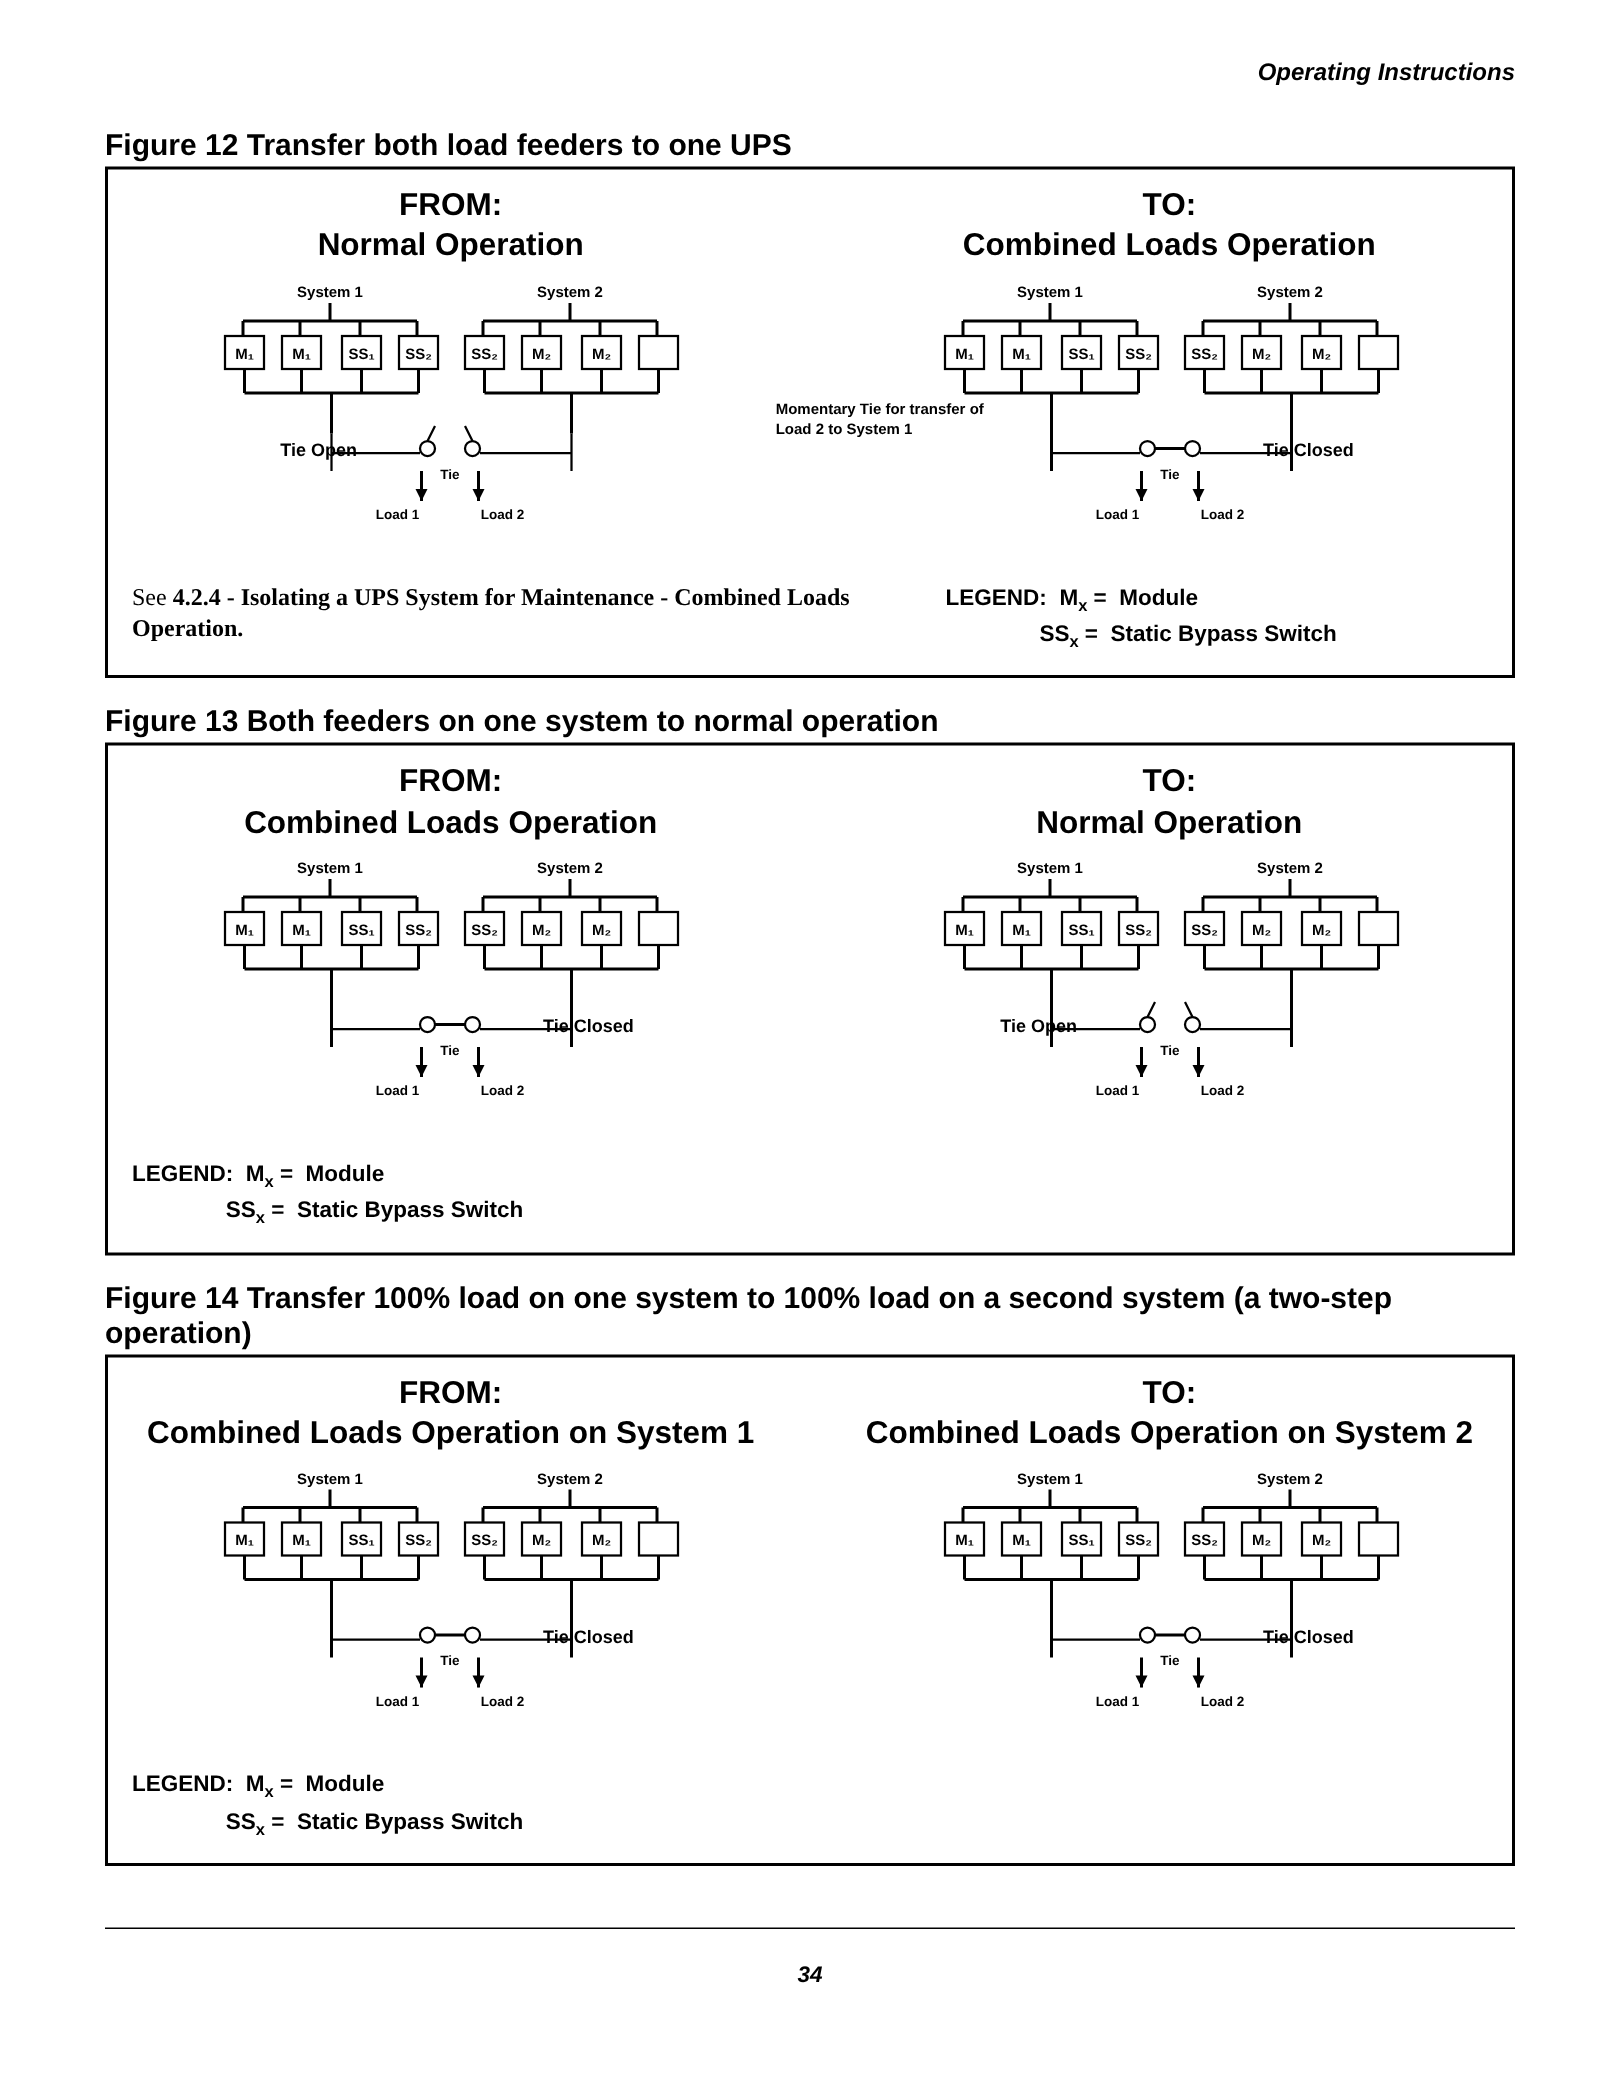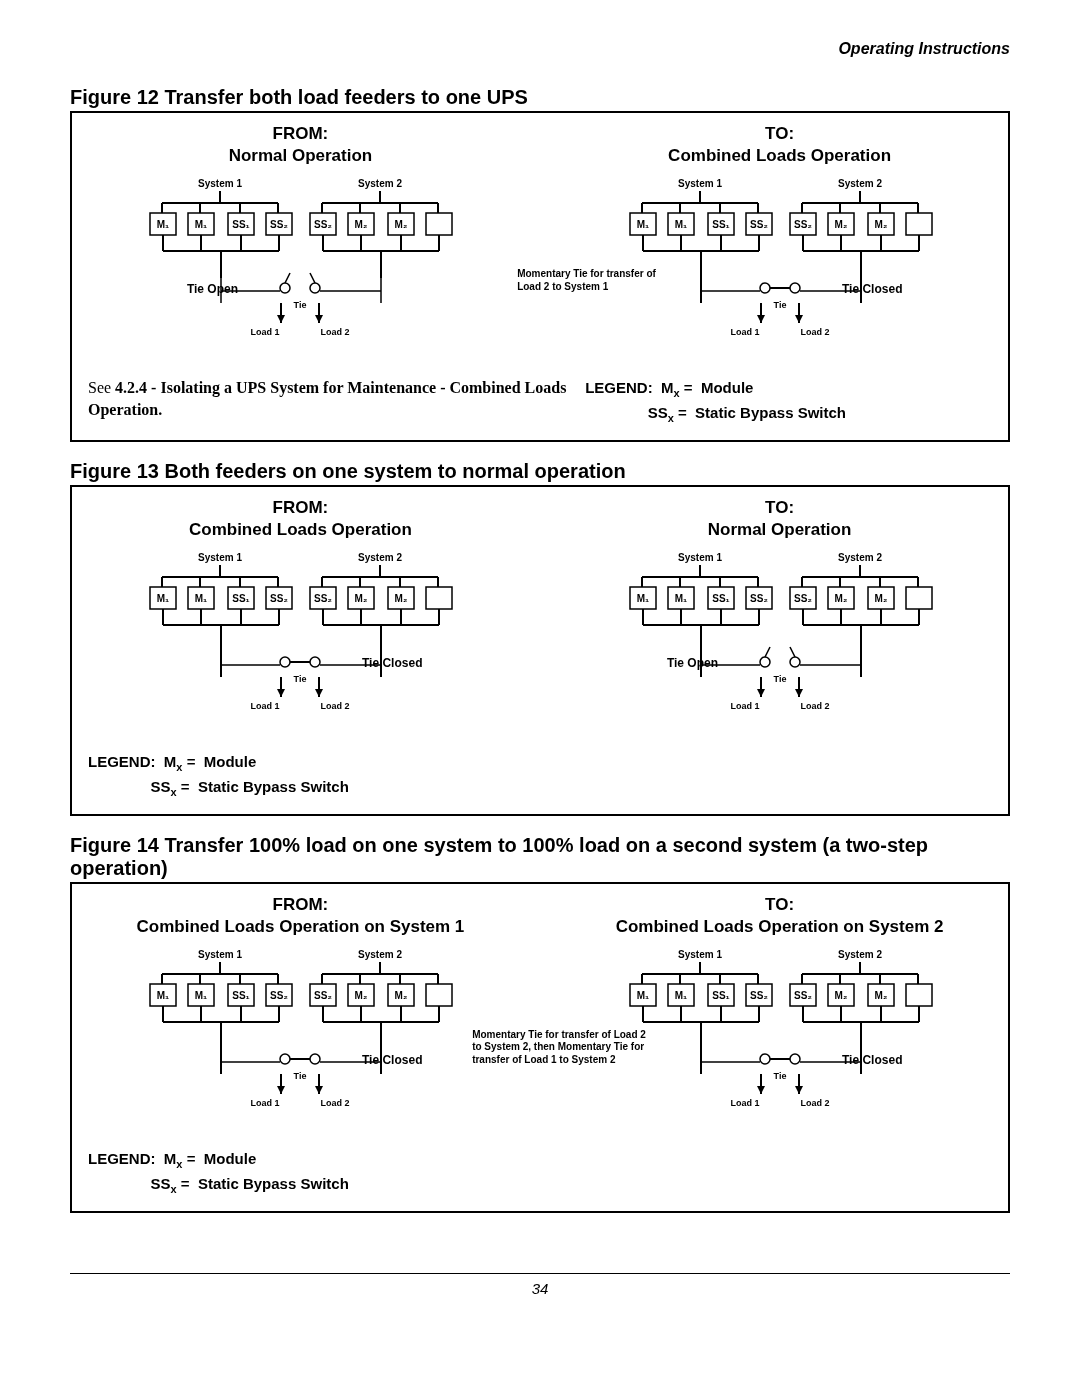--- a/index.html
+++ b/index.html
@@ -32,52 +32,52 @@
   .two-col {
     display: flex;
     flex-direction: row;
     justify-content: space-between;
     align-items: flex-start;
   }
   .col { width: 47%; }
   .state-title {
     text-align: center;
     font-weight: bold;
-    font-size: 17px;
+    font-size: 21px;
     line-height: 1.3;
     margin-bottom: 6px;
   }
   svg { display: block; margin: 0 auto; }
   .bottom-row {
     display: flex;
     flex-direction: row;
-    justify-content: flex-start;
+    justify-content: space-between;
     margin-top: 14px;
   }
   .see-text {
     width: 55%;
     font-family: Georgia, 'Times New Roman', serif;
     font-size: 16px;
     line-height: 1.35;
   }
   .legend {
     width: 40%;
     font-weight: bold;
     font-size: 15px;
     line-height: 1.4;
     white-space: pre;
   }
   .legend sub { font-size: 11px; vertical-align: sub; }
   .page-footer {
     border-top: 1px solid #000;
-    margin-top: 60px;
+    margin-top: 41px;
     text-align: center;
-    font-weight: normal;
+    font-weight: bold;
     font-style: italic;
-    padding-top: 6px;
+    padding-top: 22px;
   }
   .momentary-note {
     position: absolute;
     font-weight: bold;
     font-size: 10px;
     line-height: 1.25;
     text-align: left;
   }
   .rel { position: relative; }
 </style>
@@ -562,21 +562,20 @@
               <line x1="151" y1="130" x2="151" y2="150"></line>
               <line x1="189" y1="130" x2="189" y2="150"></line>
             </g>
           <polygon points="151,150 147,142 155,142" fill="#000"></polygon>
             <polygon points="189,150 185,142 193,142" fill="#000"></polygon>
           <text x="135" y="162" font-size="9">Load 1</text>
             <text x="205" y="162" font-size="9">Load 2</text>
           <text x="232" y="120" font-size="12" text-anchor="start">Tie Closed</text>
         </g>
       </svg>
-      <div class="momentary-note" style="left:-95px; top:135px; width:185px;">Momentary Tie for transfer of Load 2 to System 2, then Momentary Tie for transfer of Load 1 to System 2</div>
     </div>
   </div>
   <div class="bottom-row">
     <div class="legend"><span>LEGEND:</span>  <span>M</span><sub>x</sub><span> =  Module</span>
                <span>SS</span><sub>x</sub><span> =  Static Bypass Switch</span></div>
   </div>
 </div>
 
 <div class="page-footer">34</div>
 

